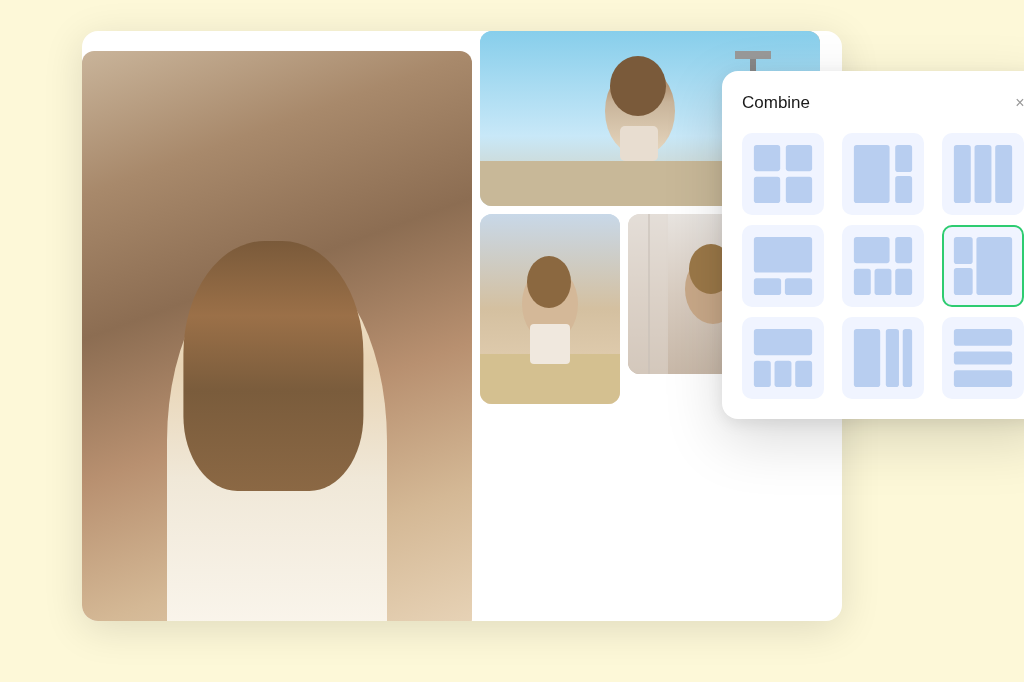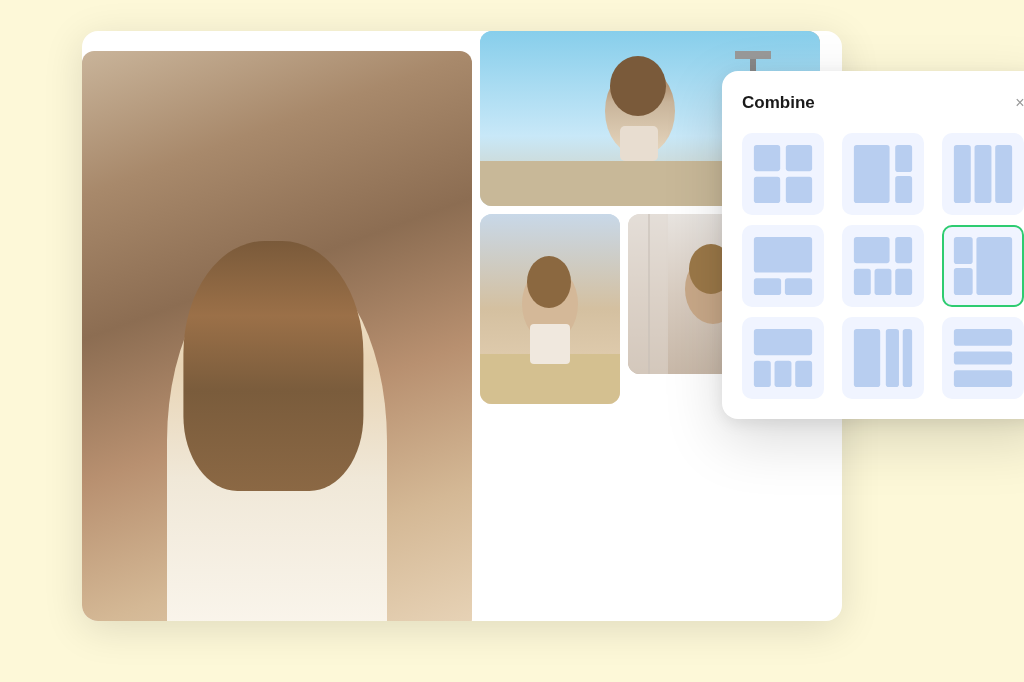--- a/index.html
+++ b/index.html
@@ -141,21 +141,21 @@
 
     .dialog-header {
       display: flex;
       align-items: center;
       justify-content: space-between;
       margin-bottom: 18px;
     }
 
     .dialog-title {
       font-size: 17px;
-      font-weight: 700;
+      font-weight: 400;
       color: #1a1a1a;
     }
 
     .close-btn {
       width: 24px;
       height: 24px;
       display: flex;
       align-items: center;
       justify-content: center;
       cursor: pointer;

